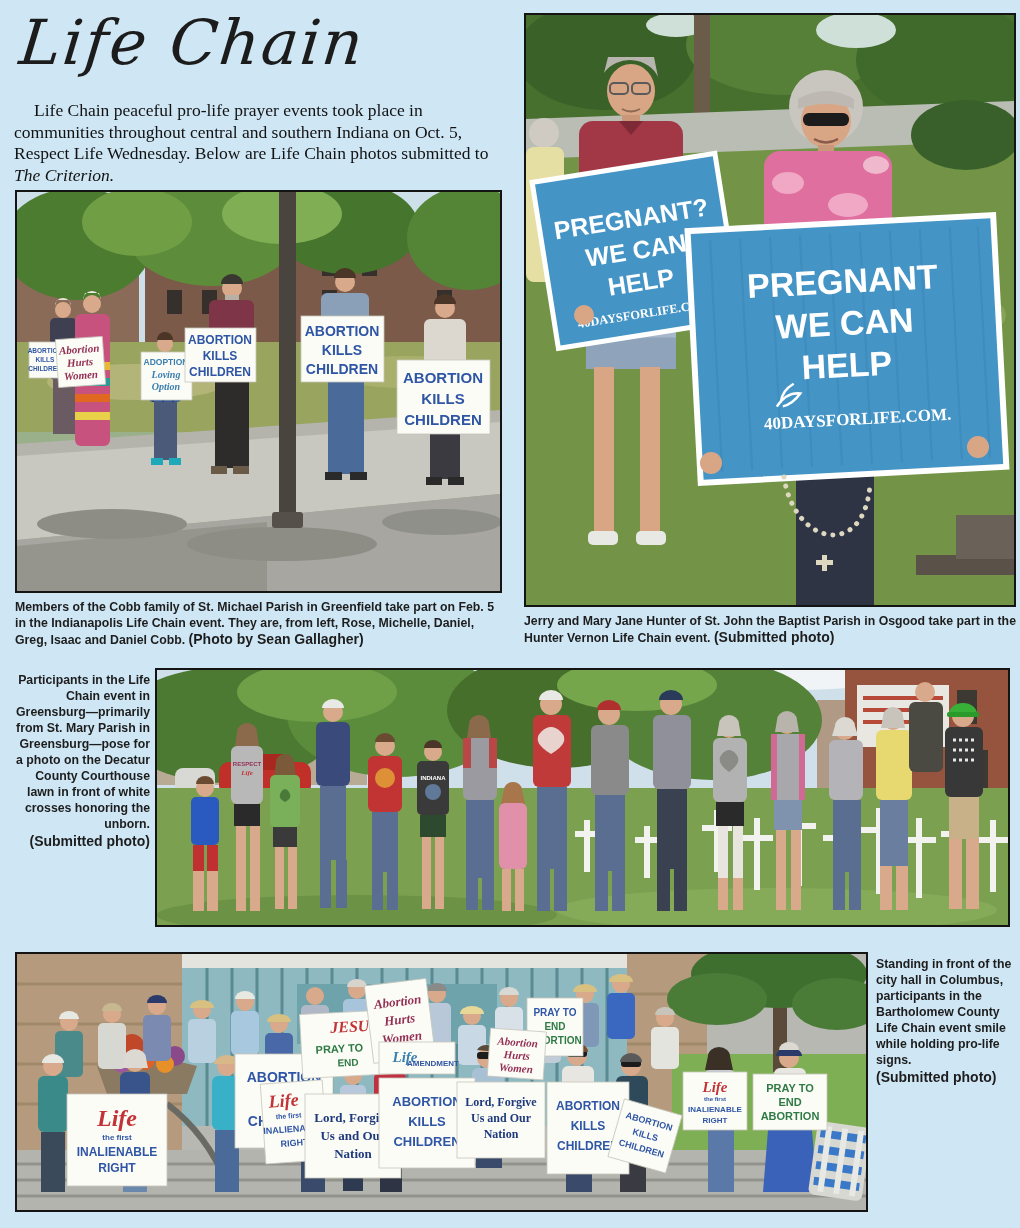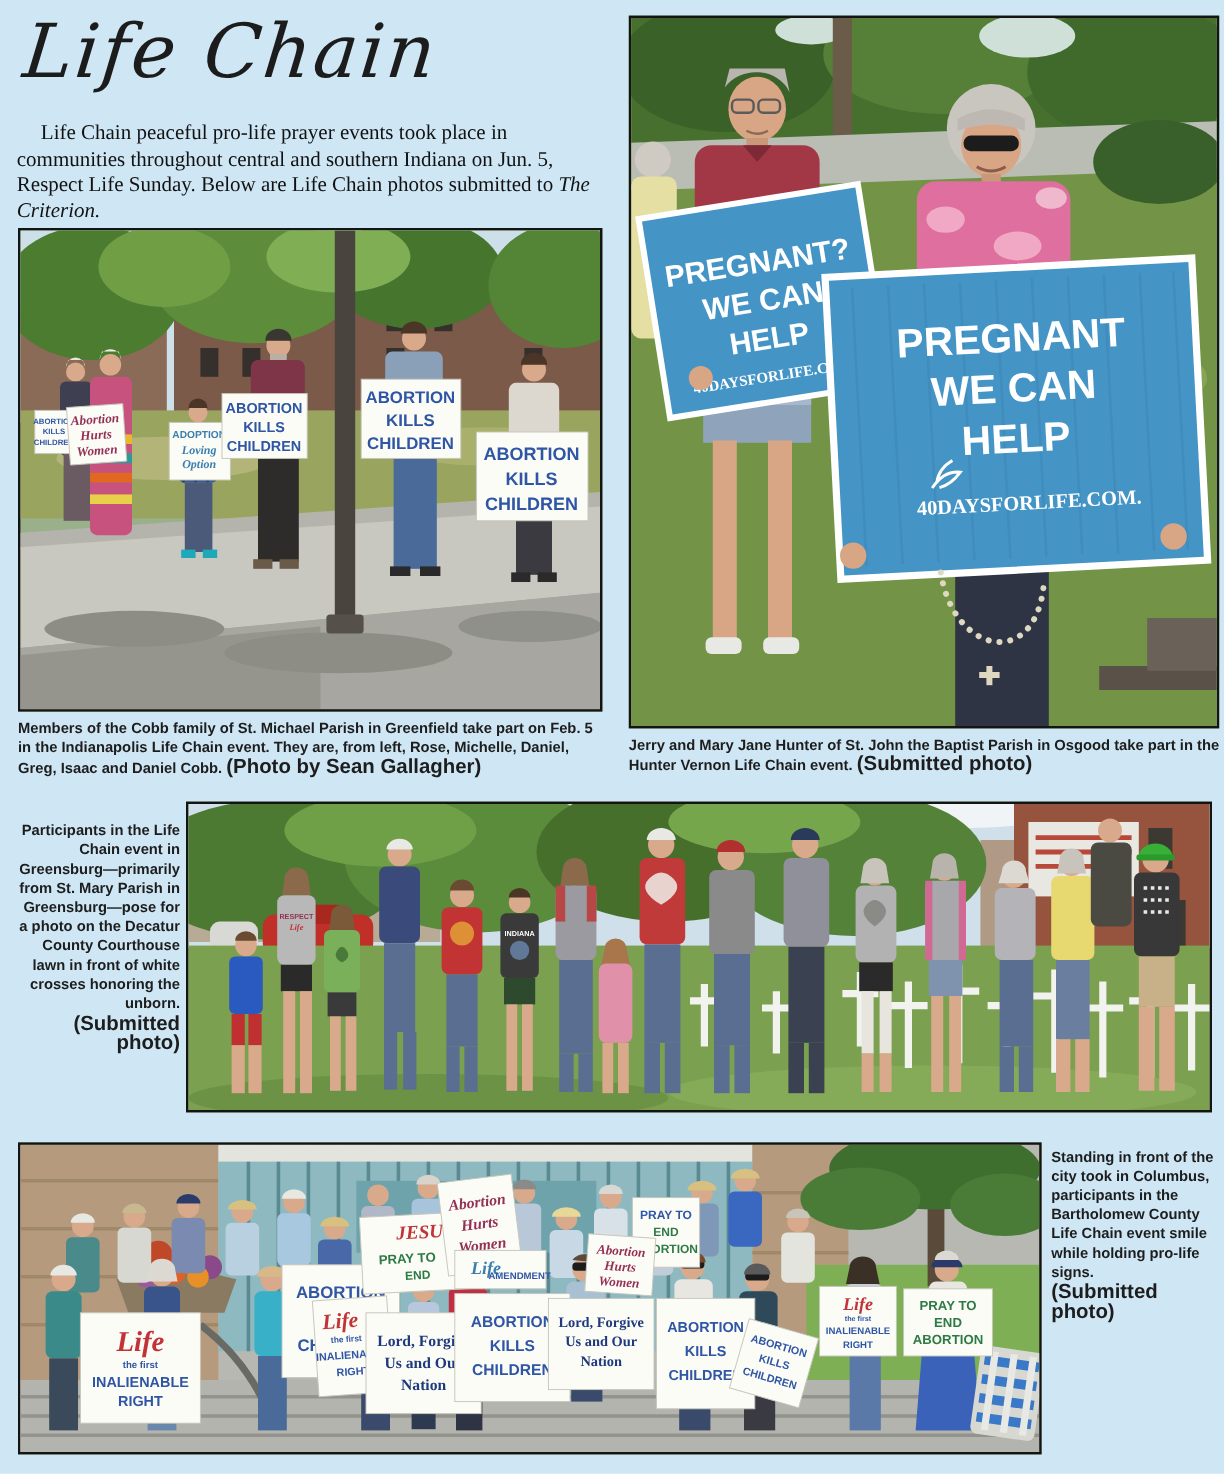--- a/index.html
+++ b/index.html
@@ -15,42 +15,42 @@
   .intro .pub{font-style:italic;}
   
   .photo{border:2px solid #141414;background:#9ab08a;box-sizing:content-box;}
   .photo svg{display:block;}
   #photo-indy{left:15px;top:190px;width:483px;height:399px;}
   #photo-osgood{left:524px;top:13px;width:488px;height:590px;}
   #photo-greensburg{left:155px;top:668px;width:851px;height:255px;}
   #photo-columbus{left:15px;top:952px;width:849px;height:256px;}
   
   .cap{font-size:12.3px;line-height:16px;font-weight:bold;color:#1d1d1d;}
-  .cap .credit{font-size:17px;}
+  .cap .credit{font-size:14px;}
   #cap-indy{left:15px;top:599px;width:489px;}
   #cap-osgood{left:524px;top:613px;width:492px;}
-  #cap-greensburg{left:16px;top:672px;width:134px;text-align:right;margin-top:12px;}
+  #cap-greensburg{left:16px;top:672px;width:134px;text-align:right;}
   #cap-columbus{left:876px;top:956px;width:138px;text-align:left;}
   #cap-greensburg .credit,#cap-columbus .credit{display:block;margin-top:1px;}
   
   .sT{font-family:"Liberation Sans",sans-serif;font-weight:700;text-anchor:middle;}
   .sS{font-family:"Liberation Serif",serif;font-weight:700;text-anchor:middle;}
   .it{font-style:italic;}
   .fB{fill:#2f55a5}.fM{fill:#943055}.fN{fill:#1e3a7c}.fG{fill:#2e7a45}
   .fR{fill:#c23337}.fW{fill:#ffffff}.fT{fill:#3a7fae}
   .sgn{fill:#fcfcf7;stroke:#c6c6bc;stroke-width:0.8;}
 </style>
 </head>
 <body>
 
 <div id="page">
 
   <div class="abs masthead">Life Chain</div>
 
-  <div class="abs intro"><span>Life Chain peaceful pro-life prayer events took place in communities throughout central and southern Indiana on Jun. 5, Respect Life Sunday. Below are Life Chain photos submitted to </span><span class="pub">The Criterion.</span></div>
+  <div class="abs intro"><span>Life Chain peaceful pro-life prayer events took place in communities throughout central and southern Indiana on Oct. 5, Respect Life Wednesday. Below are Life Chain photos submitted to </span><span class="pub">The Criterion.</span></div>
 
   <div id="photo-indy" class="abs photo">
     <svg width="483" height="399" viewBox="0 0 483 399">
       <rect x="0" y="0" width="483" height="160" fill="#cddfe8"></rect>
 
       <rect x="0" y="62" width="122" height="95" fill="#8a6b57"></rect>
       <rect x="128" y="42" width="355" height="122" fill="#7b5a49"></rect>
       <rect x="128" y="42" width="355" height="10" fill="#5a4438"></rect>
       <g fill="#35302c">
         <rect x="150" y="60" width="15" height="24"></rect>
@@ -672,15 +672,15 @@
         <text class="sT fB" font-size="8" x="698" y="169">RIGHT</text>
       </g>
       <g>
         <rect class="sgn" x="736" y="120" width="74" height="56"></rect>
         <text class="sT fG" font-size="11" x="773" y="138">PRAY TO</text>
         <text class="sT fG" font-size="11" x="773" y="152">END</text>
         <text class="sT fG" font-size="11" x="773" y="166">ABORTION</text>
       </g>
     </svg>
   </div>
-  <div id="cap-columbus" class="abs cap"><span>Standing in front of the city took in Columbus, participants in the Bartholomew County Life Chain event smile while holding pro-life signs. </span><span class="credit">(Submitted photo)</span></div>
+  <div id="cap-columbus" class="abs cap"><span>Standing in front of the city hall in Columbus, participants in the Bartholomew County Life Chain event smile while holding pro-life signs. </span><span class="credit">(Submitted photo)</span></div>
 
 </div>
 
 </body></html>

